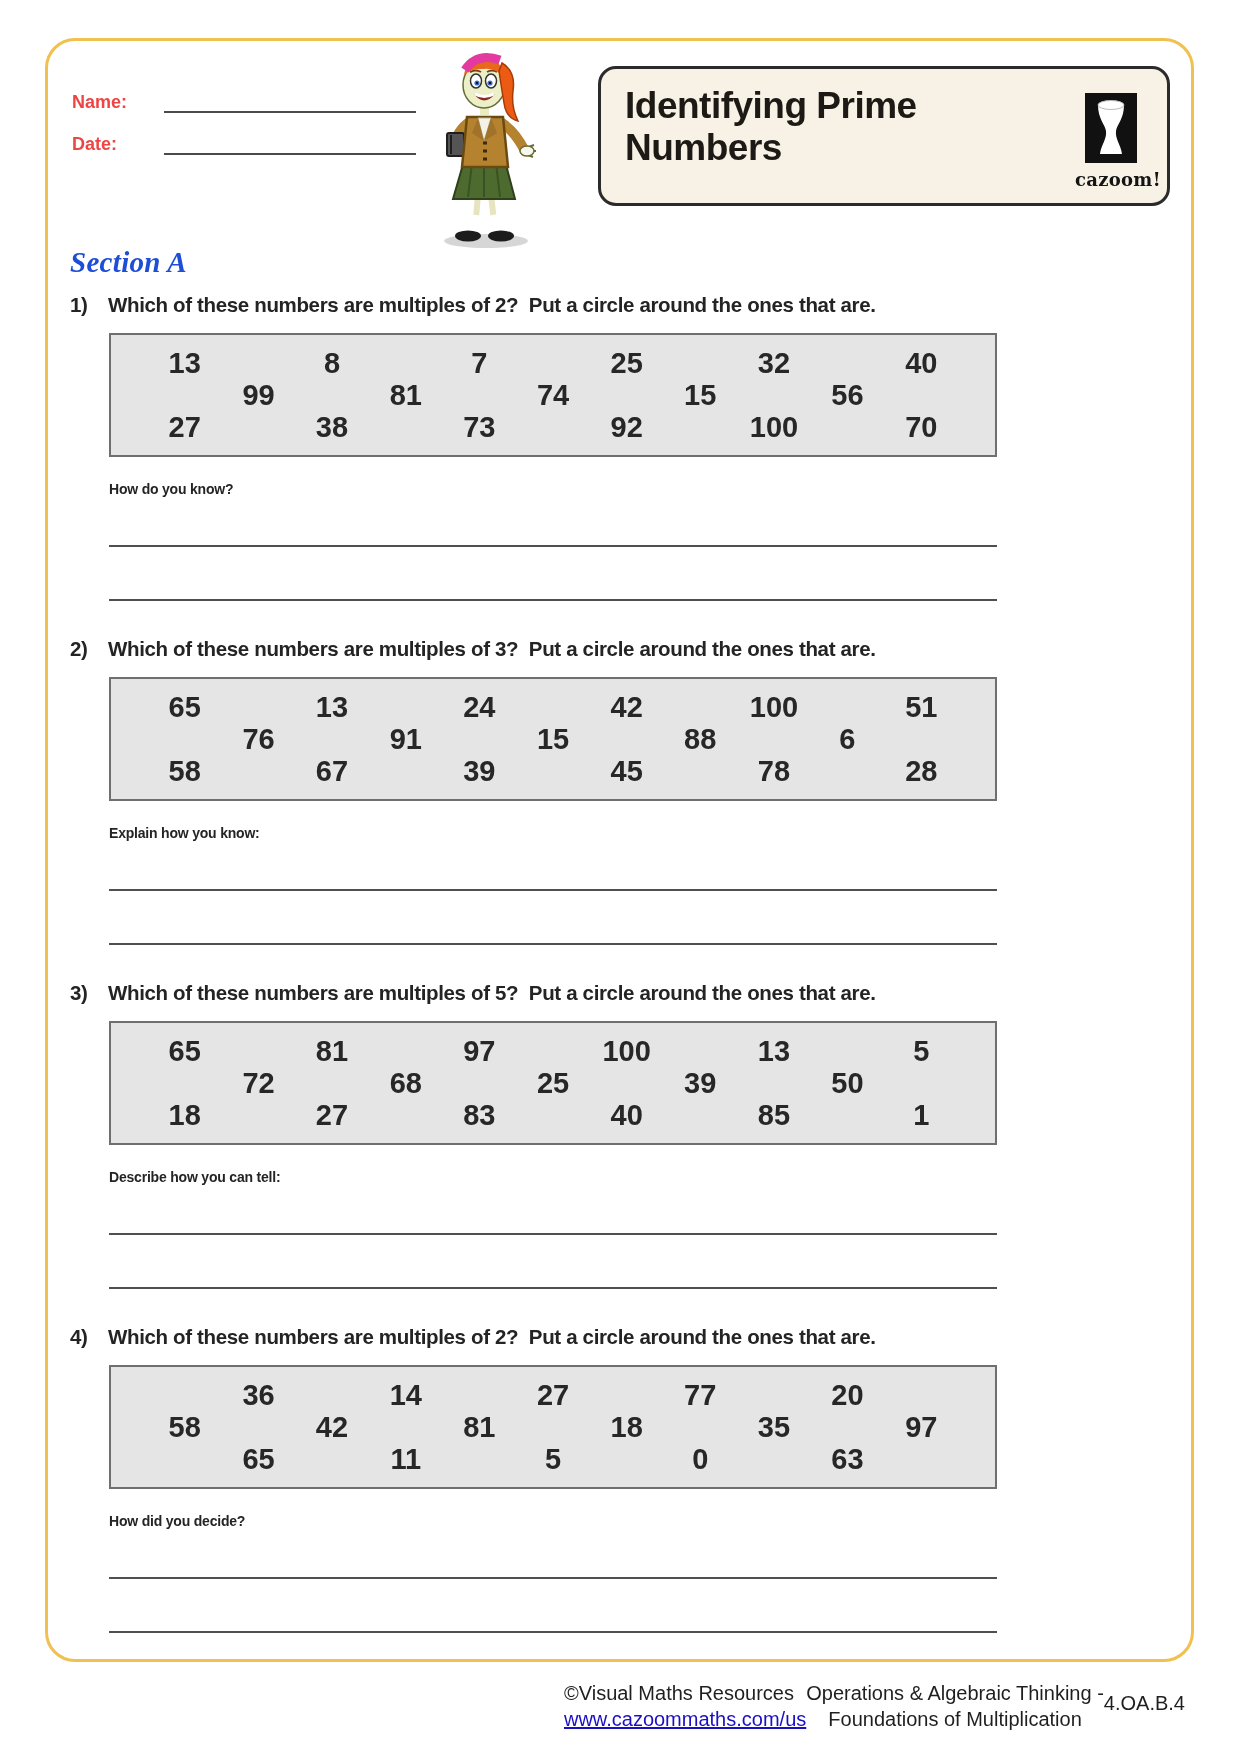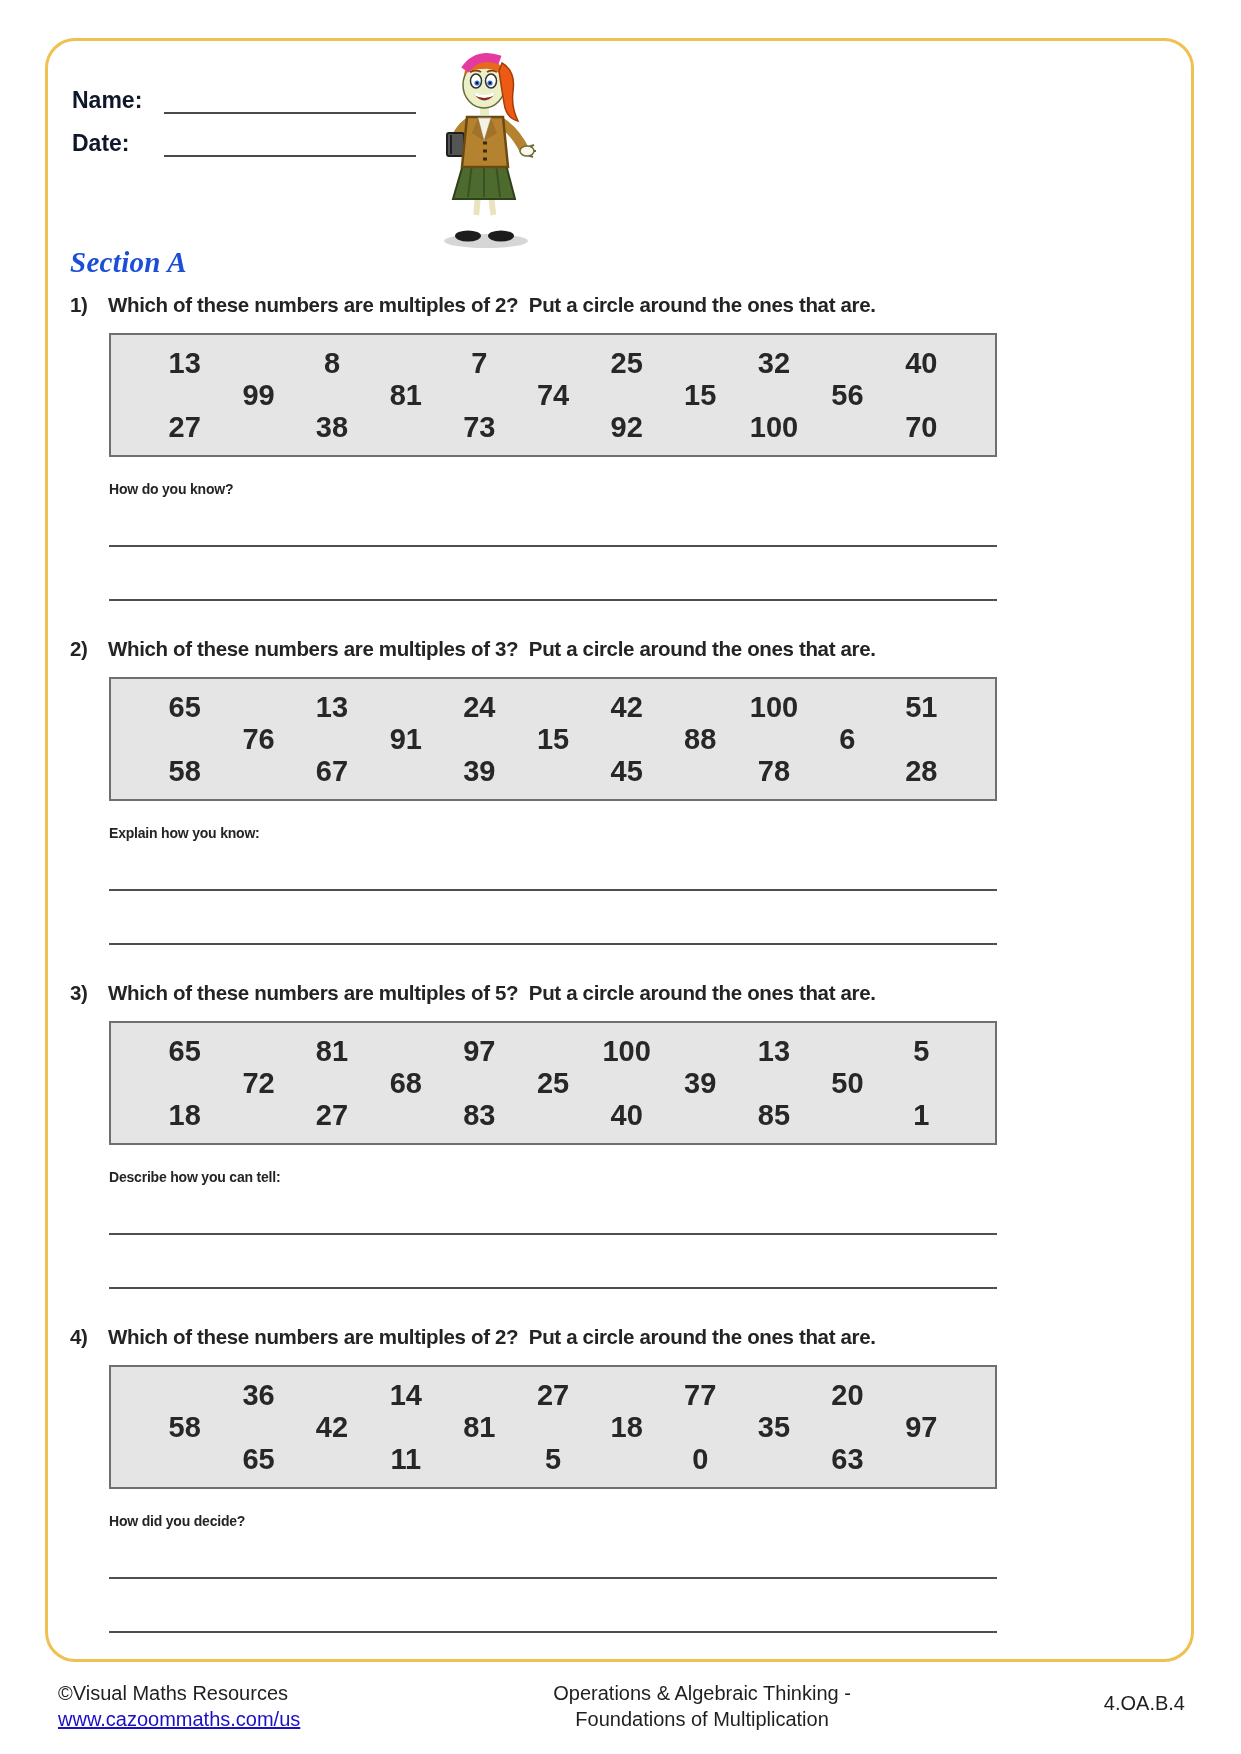--- a/index.html
+++ b/index.html
@@ -12,21 +12,21 @@
     width:1241px;height:1754px;position:relative;
     font-family:"Liberation Sans",sans-serif;color:var(--ink);
   }
   .frame{
     position:absolute;left:45px;top:38px;width:1149px;height:1624px;
     border:3px solid var(--gold);border-radius:30px;background:#fff;
   }
   
   .name-date{position:absolute;left:24px;top:46px;}
   .field-row{display:flex;align-items:flex-end;margin-bottom:16px;}
-  .field-label{font-weight:bold;font-size:23px;width:86px;color:#0f172a;}
+  .field-label{font-weight:bold;font-size:18px;width:86px;color:#ef4444;}
   .write-line{display:inline-block;width:252px;height:26px;border-bottom:2px solid #4a4a4a;margin-left:6px;}
   .character{position:absolute;left:372px;top:4px;width:130px;height:208px;}
   .title-box{
     position:absolute;left:550px;top:25px;width:572px;height:140px;
     background:var(--titlebox-bg);border:3px solid #2b2b2b;border-radius:18px;
     display:flex;justify-content:space-between;padding:16px 20px 10px 24px;
   }
   .title-text{font-weight:bold;font-size:37px;line-height:1.13;color:#1d1a15;letter-spacing:-0.5px;}
   .logo-block{width:72px;text-align:center;padding-top:8px;flex:none;}
   .logo-text{font-family:"DejaVu Serif","Liberation Serif",serif;font-weight:bold;font-size:18px;color:#141414;margin-top:2px;letter-spacing:0.3px;}
@@ -48,21 +48,21 @@
   .num-row{display:flex;height:30px;align-items:center;}
   .num-row.inset{padding:0 74px;}
   .num{flex:1;text-align:center;font-size:29px;font-weight:bold;color:#272727;line-height:1;}
   .q-prompt{margin:24px 0 0 39px;font-weight:bold;font-size:14px;letter-spacing:-0.2px;color:#242424;height:24px;}
   .answer-line{margin-left:39px;width:888px;height:0;border-bottom:2px solid var(--line);}
   .answer-line.first{margin-top:40px;}
   .answer-line.second{margin-top:52px;}
   
   .footer{
     position:absolute;left:0;top:1680px;width:100%;padding:0 56px 0 58px;
-    display:flex;justify-content:space-between;align-items:flex-start;
+    display:flex;justify-content:flex-end;align-items:flex-start;
     font-size:20px;color:#1f1f1f;
   }
   .footer-left{line-height:1.3;}
   .footer-link{color:var(--link);text-decoration:underline;cursor:pointer;}
   .footer-center{text-align:center;line-height:1.3;}
   .footer-right{padding-top:12px;}
 </style>
 </head>
 <body>
 
@@ -118,20 +118,34 @@
       <path d="M50,27 Q56,24 61,27 M67,27 Q72,24 77,27" stroke="#7a4010" stroke-width="2" fill="none"></path>
       <path d="M54,49 Q64,62 75,49 Q70,52 64,52 Q58,52 54,49 Z" fill="#8c2a22"></path>
       <path d="M55,49 Q64,54 74,49" stroke="#ffffff" stroke-width="3" fill="none"></path>
 
       <path d="M44,30 Q46,14 64,12 Q82,14 84,32 Q74,22 63,24 Q51,23 44,30 Z" fill="#e8681c"></path>
       <path d="M45,25 Q57,7 80,15" stroke="#e23a9e" stroke-width="9" fill="none"></path>
       <path d="M82,18 Q96,26 93,46 Q91,62 98,76 Q86,73 84,58 Q81,40 79,26 Z" fill="#ed5a13" stroke="#a33c08" stroke-width="1.5"></path>
     </svg>
   </div>
 
+  <div class="title-box">
+    <div class="title-text">
+      <span>Identifying Prime</span><br>
+      <span>Numbers</span>
+    </div>
+    <div class="logo-block">
+      <svg width="52" height="70" viewBox="0 0 52 70">
+        <rect x="0" y="0" width="52" height="70" fill="#111111"></rect>
+        <path d="M13,12 C13,26 20,31 21,38 C22,46 16,52 15,61 L37,61 C36,52 30,46 31,38 C32,31 39,26 39,12 Z" fill="#ffffff"></path>
+        <ellipse cx="26" cy="12" rx="13" ry="4.5" fill="#ffffff" stroke="#bbbbbb" stroke-width="1"></ellipse>
+      </svg>
+      <div class="logo-text">cazoom!</div>
+    </div>
+  </div>
 
   <div class="content">
     <div class="section-heading">Section A</div>
     <div id="questions">
         <div class="question">
           <div class="q-line"><span class="q-num">1)</span><span class="q-text">Which of these numbers are multiples of 2?  Put a circle around the ones that are.</span></div>
           <div class="num-box">
             <div class="num-row">
               <span class="num">13</span>
               <span class="num">8</span>

